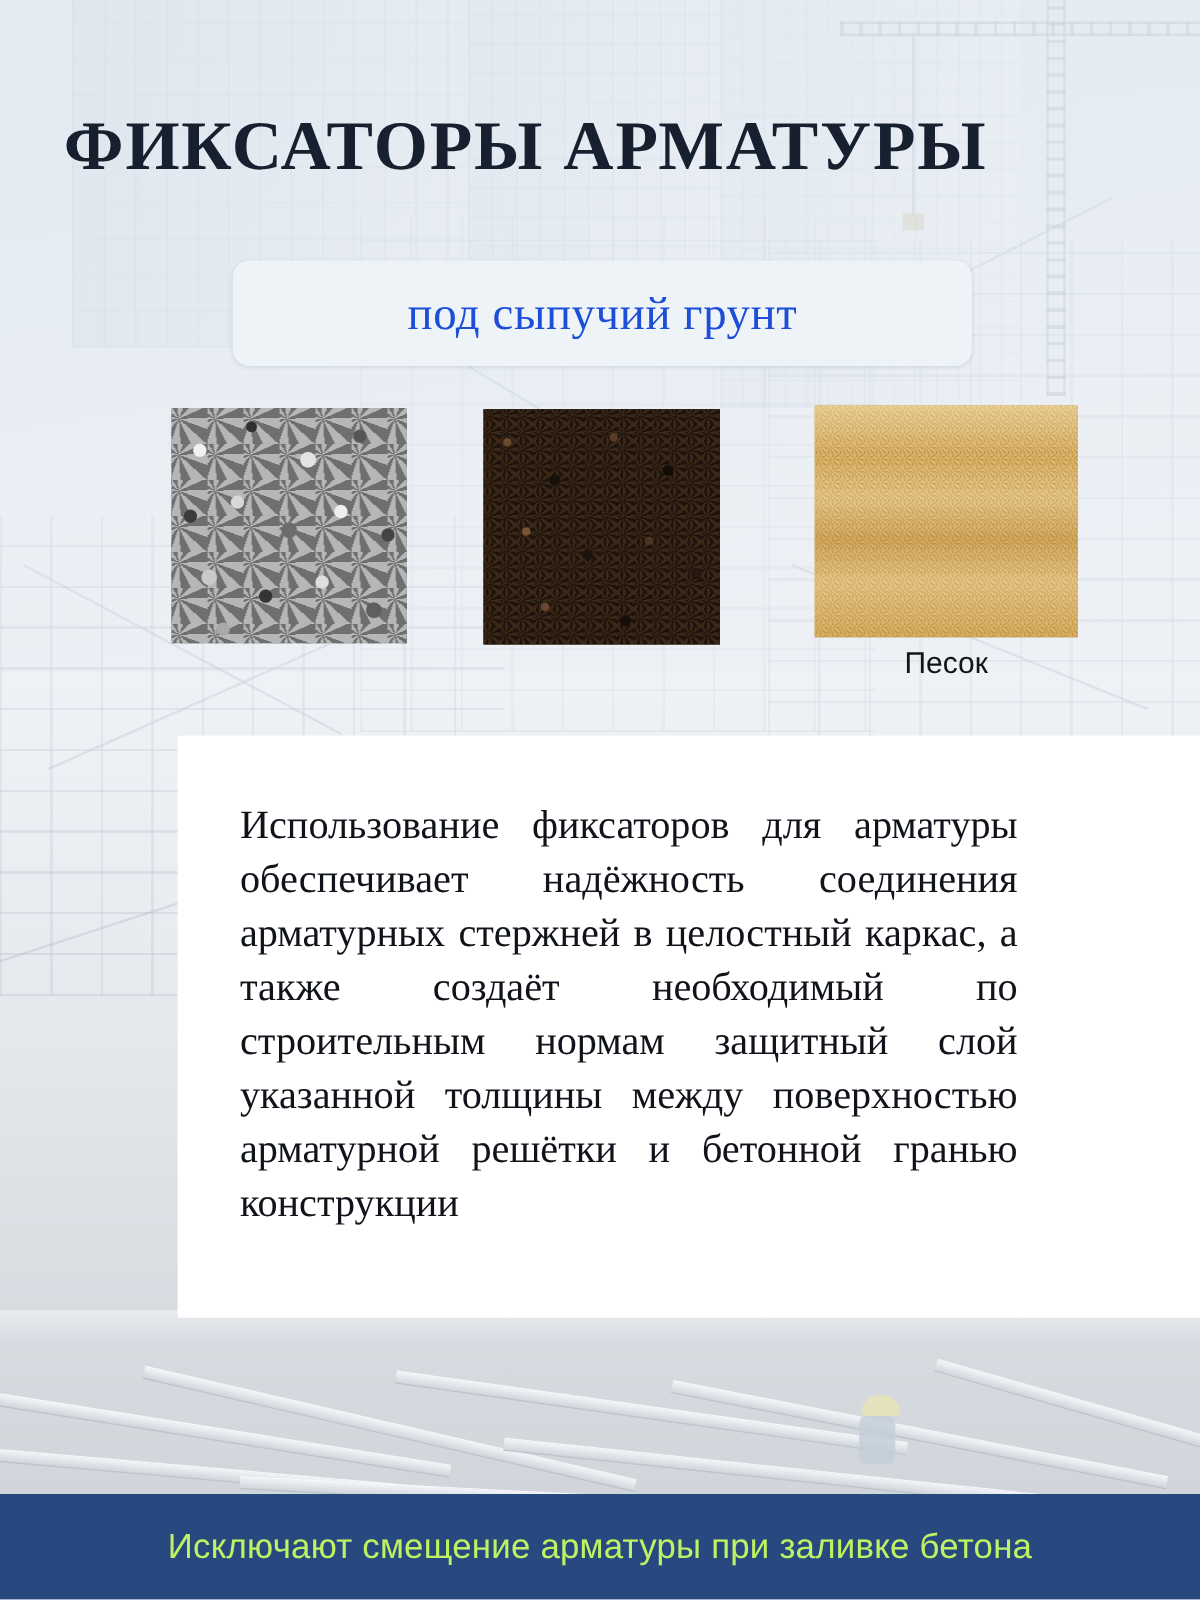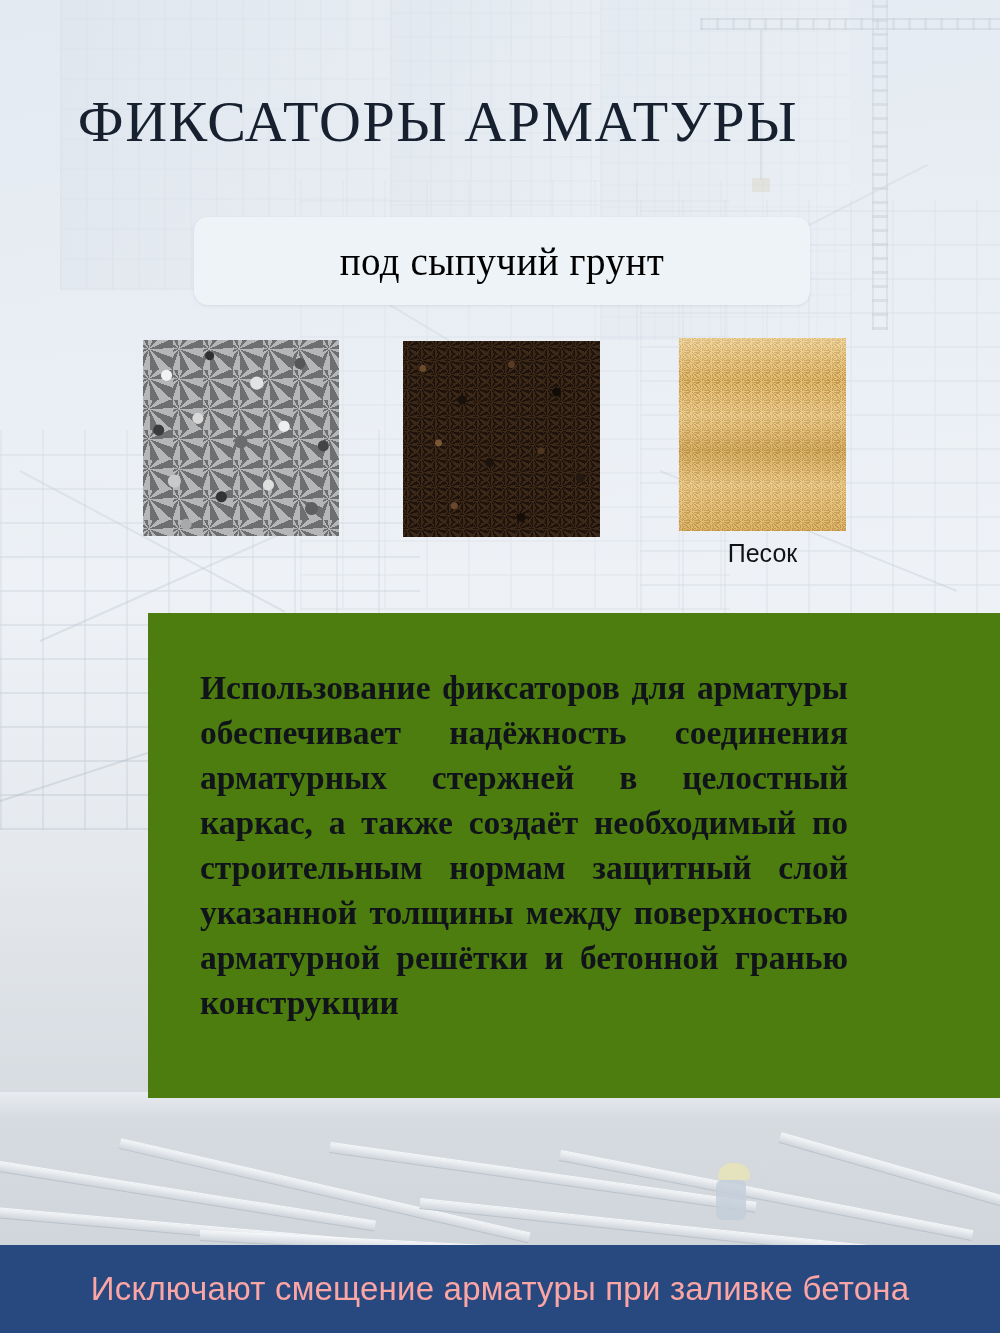--- a/index.html
+++ b/index.html
@@ -122,33 +122,34 @@
 
   
   #title {
     position:absolute; left:0; top:88px; width:876px;
     text-align:center;
     font-family:"Liberation Serif", serif;
     font-size:58px;
     letter-spacing:1.5px;
     color:#16202f;
     white-space:nowrap;
+    font-weight:bold;
   }
 
   #subtitle-box {
     position:absolute; left:194px; top:217px; width:616px; height:88px;
     background:#eef3f8;
     border-radius:14px;
     display:flex; align-items:center; justify-content:center;
     box-shadow:0 1px 3px rgba(120,135,155,.18);
   }
   #subtitle-box .txt {
     font-family:"Liberation Serif", serif;
     font-size:39px;
-    color:#000000;
+    color:#1d4ed8;
     letter-spacing:.5px;
   }
 
   
   .swatch { position:absolute; }
   .swatch .tile { width:100%; height:100%; }
   .swatch .cap {
     position:absolute; left:0; width:100%;
     text-align:center;
     font-family:"Liberation Sans", sans-serif;
@@ -197,59 +198,58 @@
       radial-gradient(circle at 90% 70%, #241810 0 4px, rgba(0,0,0,0) 5px),
       radial-gradient(circle at 26% 84%, #6a4830 0 3px, rgba(0,0,0,0) 4px),
       radial-gradient(circle at 60% 90%, #150e09 0 4px, rgba(0,0,0,0) 5px),
       repeating-conic-gradient(from 0deg at 30% 40%, #3b2817 0deg 20deg, #1d130c 20deg 40deg),
       repeating-conic-gradient(from 25deg at 75% 75%, #4a3320 0deg 16deg, #15100a 16deg 32deg);
     background-size:
       auto,auto,auto,auto,auto,auto,auto,auto,auto,auto,
       14px 14px, 11px 11px;
   }
 
-  #sw-sand { left:679px; top:338px; width:167px; height:193px; }
+  #sw-sand { left:679px; top:338px; width:219px; height:193px; }
   #sw-sand .cap { top:201px; }
   #sw-sand .tile {
     background-color:#d6ab5c;
     background-image:
       linear-gradient(180deg, rgba(255,240,200,.45) 0%, rgba(210,165,80,.15) 22%,
                               rgba(255,238,195,.30) 40%, rgba(185,140,62,.30) 58%,
                               rgba(248,226,174,.35) 76%, rgba(198,152,70,.25) 100%),
       repeating-conic-gradient(from 0deg at 25% 35%, #e4bf78 0deg 14deg, #bf9449 14deg 28deg),
       repeating-conic-gradient(from 20deg at 70% 70%, #f0d08d 0deg 12deg, #c89c52 12deg 24deg);
     background-size: auto, 10px 10px, 8px 8px;
   }
 
   
   #text-panel {
     position:absolute; left:148px; top:613px; width:852px; height:485px;
-    background:#4d7c0f;
-    font-weight:bold;
+    background:#ffffff;
   }
   #body-text {
     position:absolute; left:52px; top:52px; width:648px;
     font-family:"Liberation Serif", serif;
     font-size:33.5px;
     line-height:45px;
     color:#10141a;
     text-align:justify;
     text-justify:inter-word;
   }
 
   
   #bottom-banner {
     position:absolute; left:0; top:1245px; width:1000px; height:88px;
     background:#27497f;
     display:flex; align-items:center; justify-content:center;
   }
   #bottom-banner .txt {
     font-family:"Liberation Sans", sans-serif;
-    font-size:33px;
-    color:#fca5a5;
+    font-size:29px;
+    color:#bef264;
     letter-spacing:.2px;
     white-space:nowrap;
   }
 </style>
 </head>
 <body>
 
 <div id="bg-photo">
   <div class="bg-sky"></div>
   <div class="bg-lower"></div>

